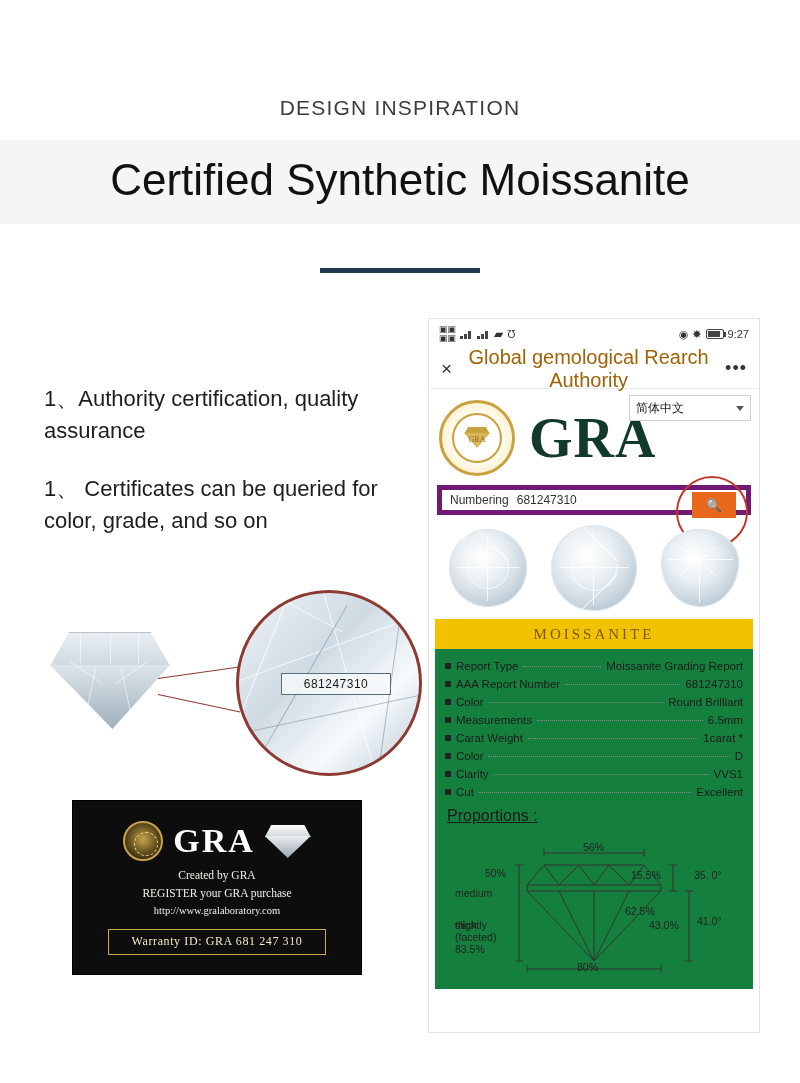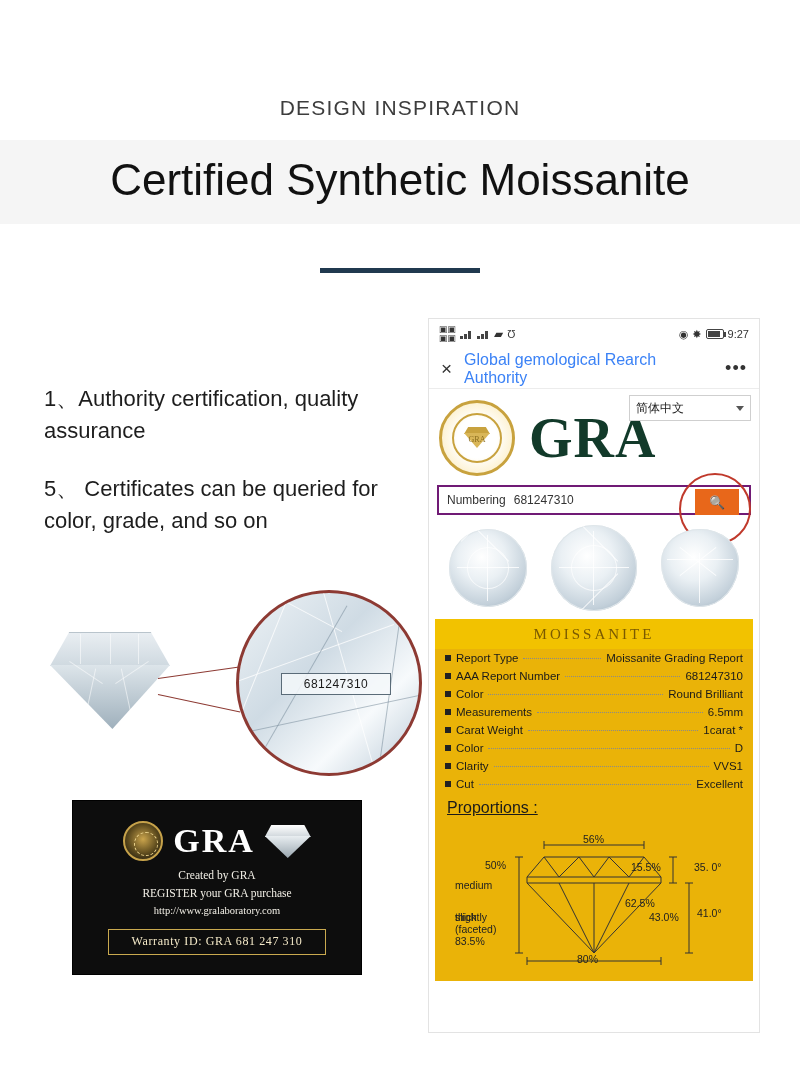--- a/index.html
+++ b/index.html
@@ -201,21 +201,21 @@
   .wifi { font-size: 12px; }
   .batt { display:inline-block; width:18px; height:10px; border:1px solid #444; border-radius:2px; position:relative; }
   .batt::after{content:"";position:absolute;right:-3px;top:2px;width:2px;height:5px;background:#444;}
   .batt::before{content:"";position:absolute;left:1px;top:1px;bottom:1px;width:12px;background:#444;}
 
   .app-bar {
     height: 40px; display: flex; align-items: center; gap: 12px;
     padding: 0 12px; border-bottom: 1px solid #ececec;
   }
   .app-bar .x { font-size: 19px; color: #333; line-height: 1; }
-  .app-title { font-size: 16px; color: #3b82f6; flex: 1; }
+  .app-title { font-size: 20px; color: #a16207; flex: 1; text-align: center; }
   .dots { font-size: 18px; letter-spacing: 1px; color:#333; }
 
   .gra-head {
     position: relative;
     height: 92px;
     padding: 6px 10px 0 10px;
     display: flex; align-items: center; gap: 10px;
   }
   .gra-seal {
     width: 76px; height: 76px; border-radius: 50%;
@@ -250,21 +250,21 @@
     font-size: 12px; color: #222;
     display: flex; align-items: center; padding: 0 6px;
     justify-content: space-between;
   }
   .caret { width:0;height:0;border-left:4px solid transparent;border-right:4px solid transparent;border-top:5px solid #555; }
 
   .search-row {
     position: relative;
     margin: 4px 8px 0 8px;
     height: 30px;
-    border: 2px solid #701a75;
+    border: 5px solid #701a75;
     display: flex; align-items: center;
     font-size: 12px;
   }
   .search-label { padding: 0 8px; color: #333; border-right: 0px; }
   .search-value { color: #333; }
   .search-btn {
     position: absolute; right: 10px; top: 2px;
     width: 44px; height: 26px; background: #e8671a;
     display:flex;align-items:center;justify-content:center;
     color:#fff; font-size: 13px;
@@ -299,22 +299,22 @@
     height: 30px;
     background: #f2c200;
     display: flex; align-items: center; justify-content: center;
     color: #7a5a00;
     font-family: "Liberation Serif", serif;
     font-size: 15px; letter-spacing: 3px;
   }
 
   .report {
     margin: 0 6px;
-    background: #eab308;
-    padding: 0 10px 4px 10px;
+    background: #15803d;
+    padding: 8px 10px 4px 10px;
   }
   .rrow {
     display: flex; align-items: baseline;
     font-size: 11.5px; color: #1a1a1a;
     padding: 3px 0;
   }
   .rrow .sq {
     width: 6px; height: 6px; background: #222; margin-right: 5px; flex: none;
     position: relative; top: -1px;
   }
@@ -341,21 +341,21 @@
   <div class="header">
     <div class="kicker">DESIGN INSPIRATION</div>
     <div class="title-band">
       <div class="title">Certified Synthetic Moissanite</div>
     </div>
     <div class="rule"></div>
   </div>
 
   <div class="left-col">
     <div class="bullet">1、Authority certification, quality assurance</div>
-    <div class="bullet">5、 Certificates can be queried for color, grade, and so on</div>
+    <div class="bullet">1、 Certificates can be queried for color, grade, and so on</div>
   </div>
 
   <div class="illus">
     <div class="gem">
       <div class="g-top"></div>
       <div class="g-bot"></div>
       <div class="facet" style="left:30px;top:2px;width:1px;height:30px;"></div>
       <div class="facet" style="left:60px;top:2px;width:1px;height:30px;"></div>
       <div class="facet" style="left:88px;top:2px;width:1px;height:30px;"></div>
       <div class="facet" style="left:16px;top:40px;width:40px;height:1px;transform:rotate(34deg);"></div>

